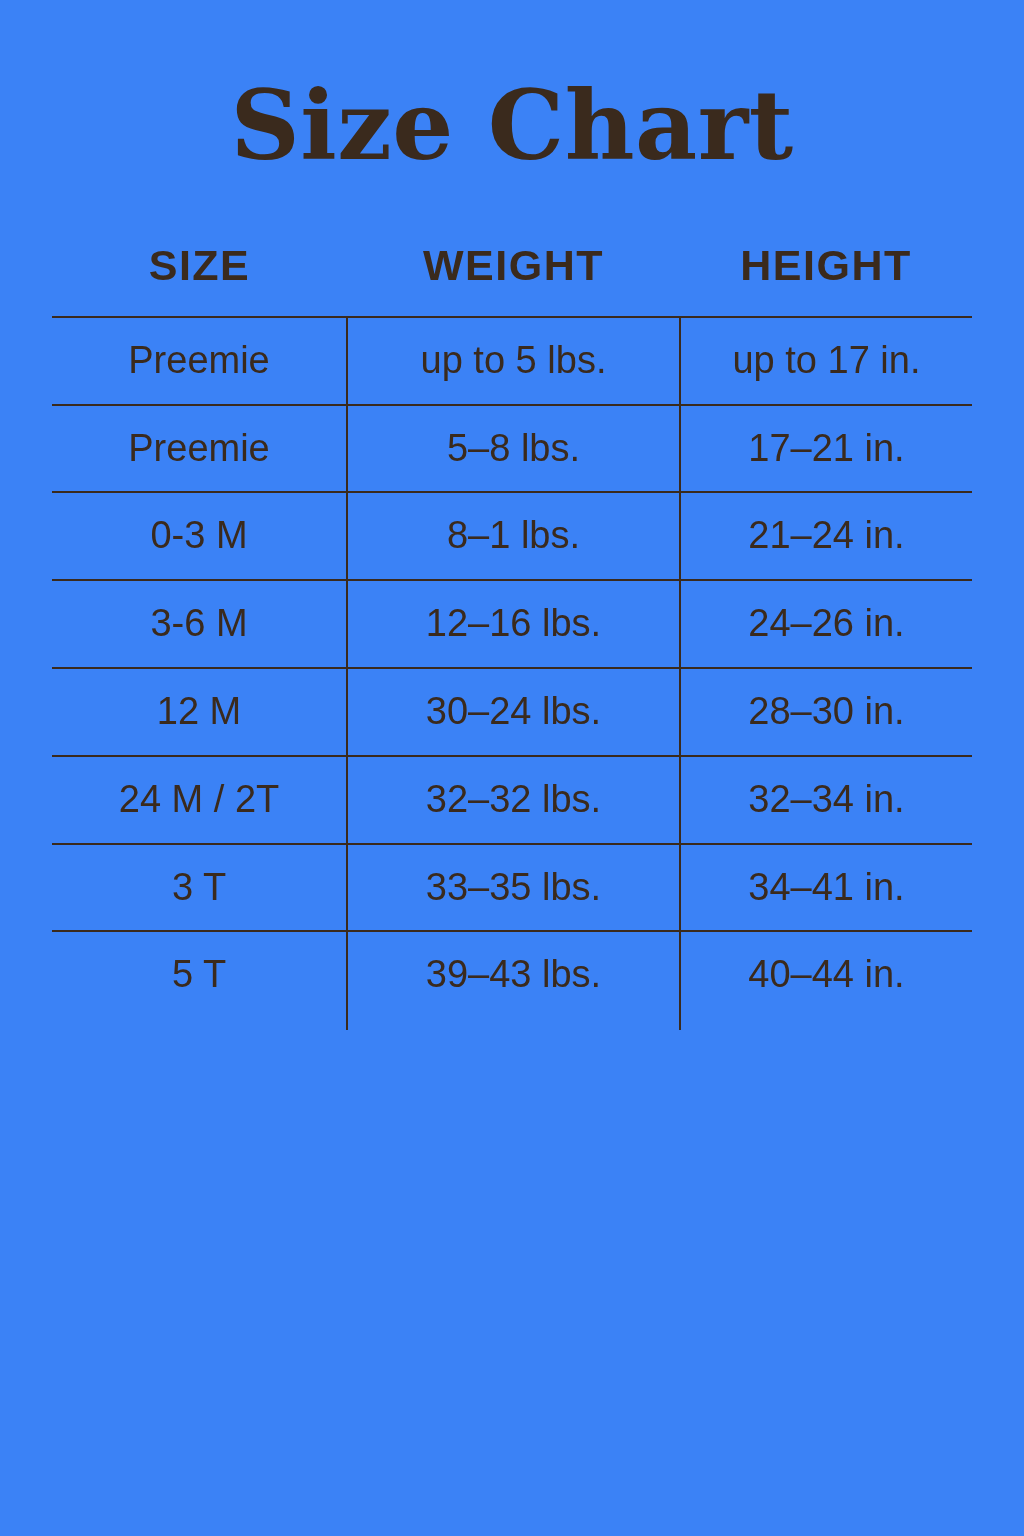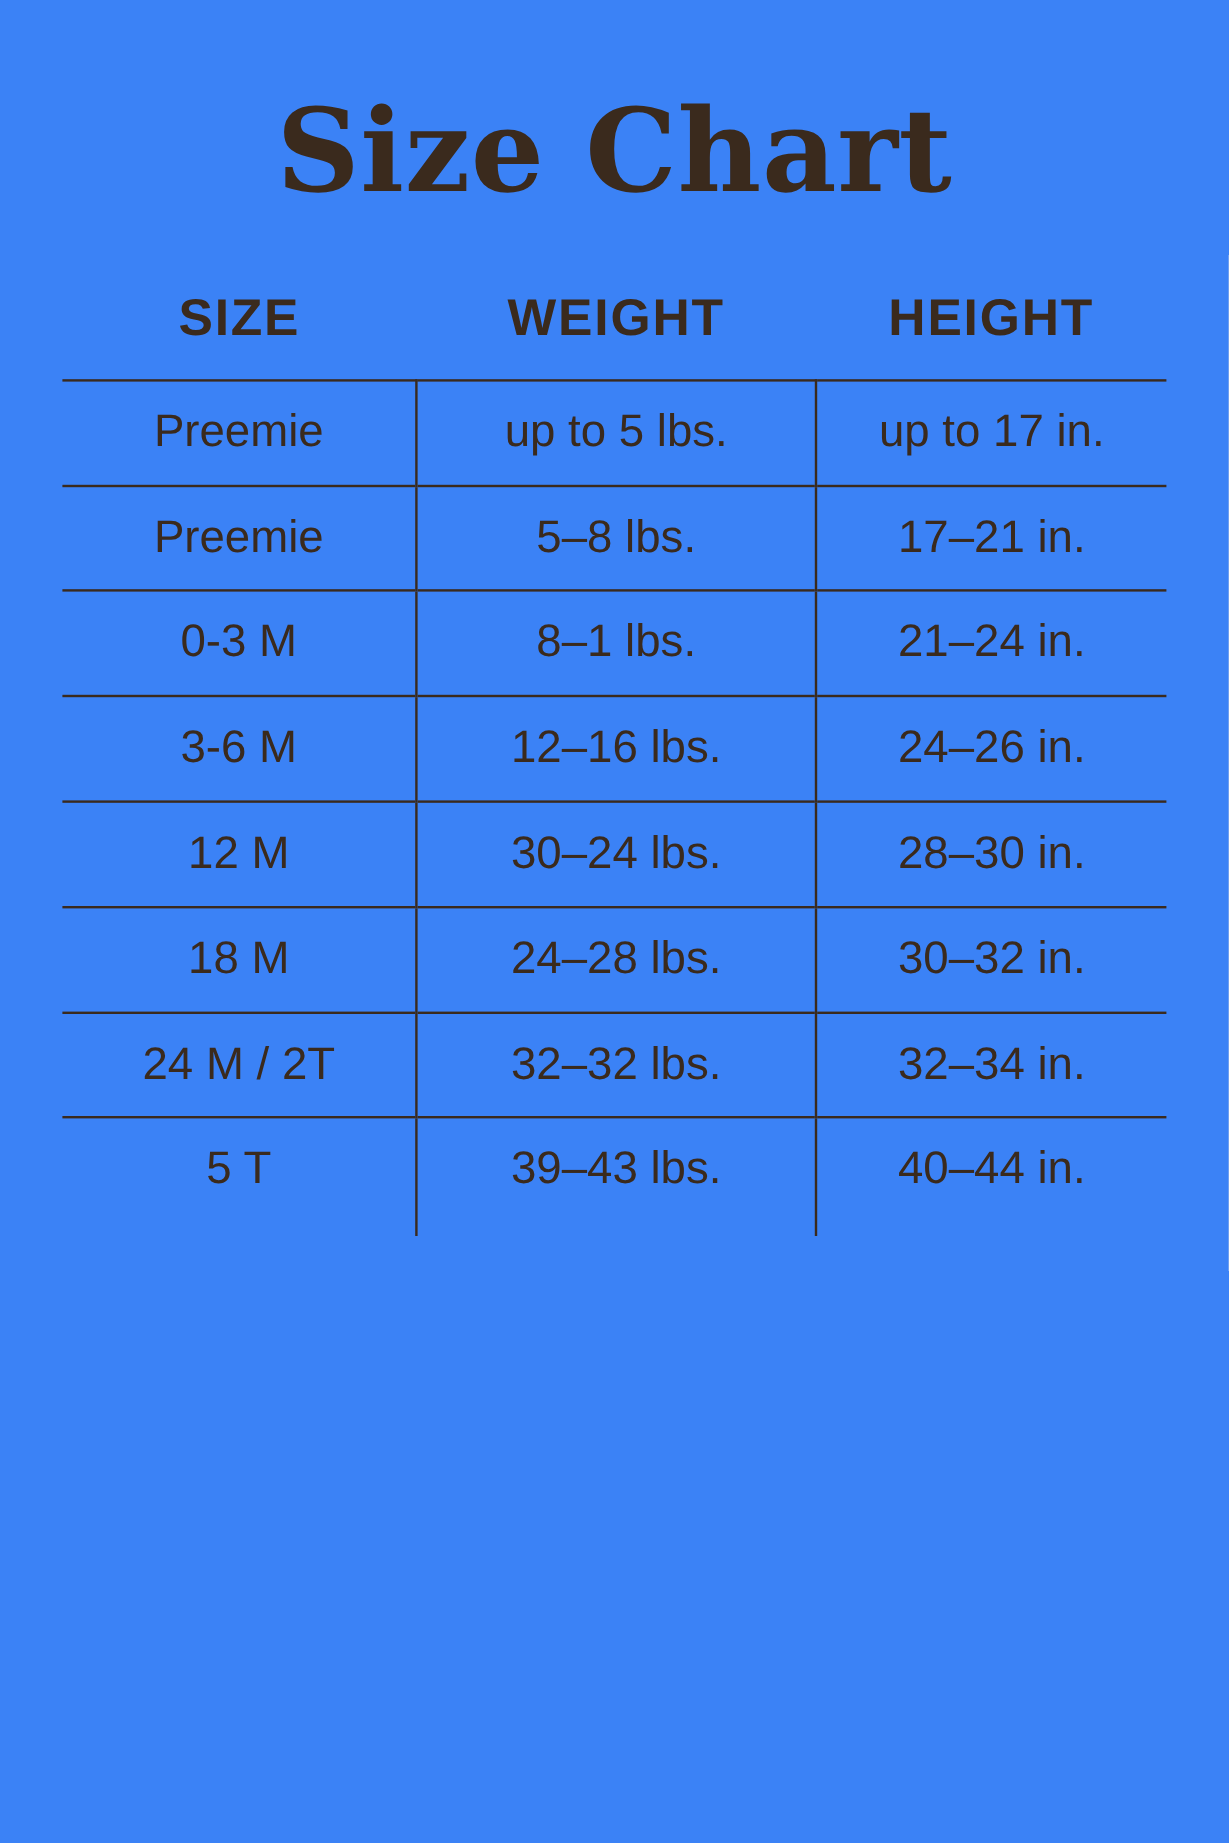--- a/index.html
+++ b/index.html
@@ -112,28 +112,28 @@
         <td>3-6 M</td>
         <td>12–16 lbs.</td>
         <td>24–26 in.</td>
       </tr>
       <tr>
         <td>12 M</td>
         <td>30–24 lbs.</td>
         <td>28–30 in.</td>
       </tr>
       <tr>
-        <td>18 M</td>
-        <td>24–28 lbs.</td>
-        <td>30–32 in.</td>
-      </tr>
-      <tr>
         <td>24 M / 2T</td>
         <td>32–32 lbs.</td>
         <td>32–34 in.</td>
+      </tr>
+      <tr>
+        <td>3 T</td>
+        <td>33–35 lbs.</td>
+        <td>34–41 in.</td>
       </tr>
       <tr>
         <td>5 T</td>
         <td>39–43 lbs.</td>
         <td>40–44 in.</td>
       </tr>
     </tbody>
   </table>
 
 </div>

